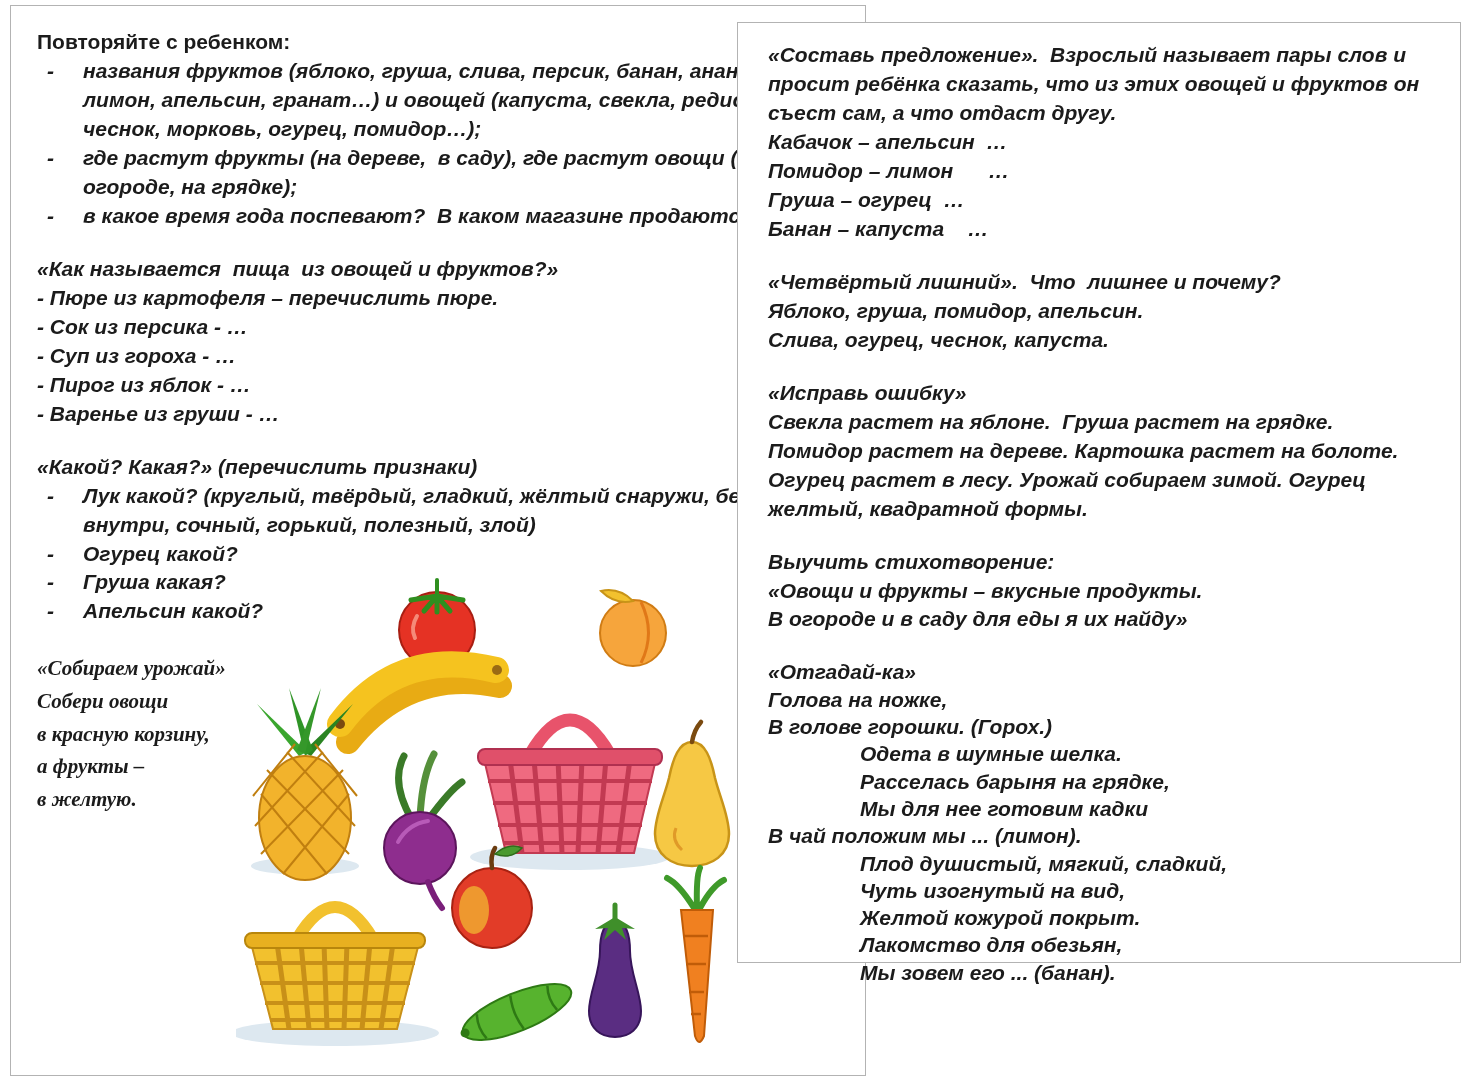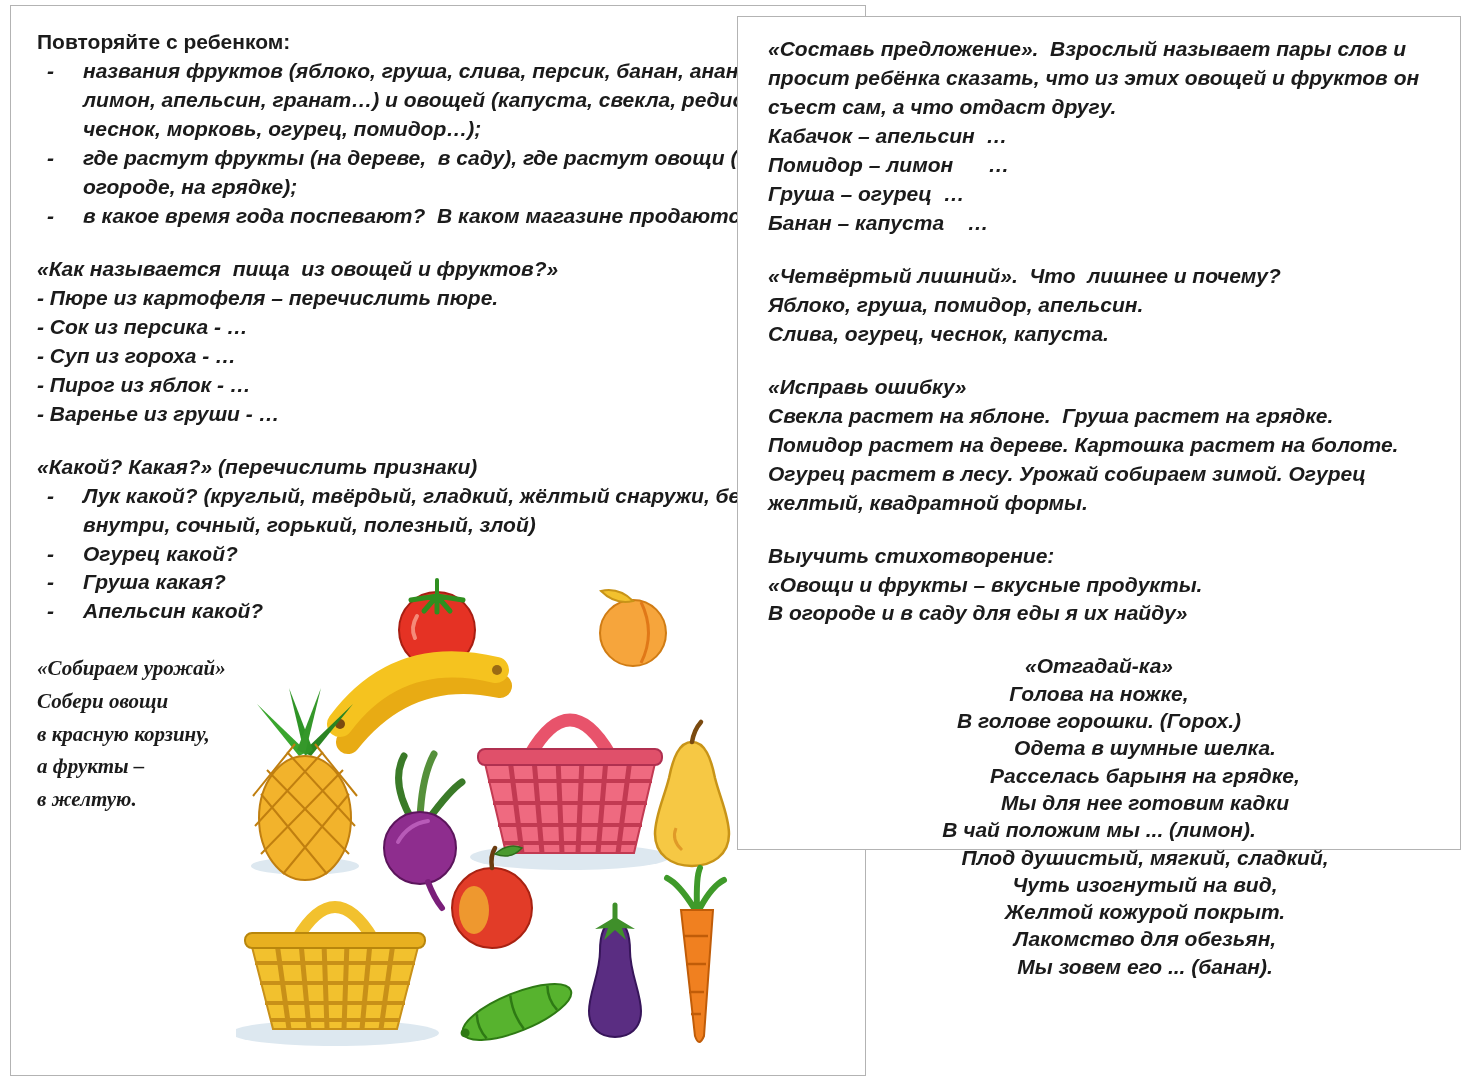--- a/index.html
+++ b/index.html
@@ -2,29 +2,29 @@
 <html><head>
 <meta charset="utf-8">
 <style>
   * { margin:0; padding:0; box-sizing:border-box; }
   html,body { width:1466px; height:1081px; background:#ffffff; }
   body { font-family:"Liberation Sans", sans-serif; color:#1b1b1b; position:relative; }
   .page { position:absolute; inset:0; background:#fff; }
   .col { position:absolute; background:#fff; border:1px solid #b3b3b3;
          font-weight:700; font-style:italic; font-size:21px; line-height:1.38; }
   .col-left  { left:10px;  top:5px; width:856px; height:1071px; padding:22px 26px; }
-  .col-right { left:737px; top:16px; width:724px; height:834px; padding:18px 30px; }
+  .col-right { left:737px; top:22px; width:724px; height:941px; padding:18px 30px; }
   .sec { margin-bottom:24px; }
   .title-plain { font-style:normal; }
   .dash-row { display:flex; }
   .dash-mark { flex:0 0 46px; padding-left:10px; }
   .dash-text { flex:1; }
   .line { white-space:pre-wrap; }
   .harvest { margin-top:26px; line-height:1.55; width:225px;font-family:Liberation Serif, serif; }
-  .riddles { line-height:1.3; margin-bottom:0;text-align:center; }
+  .riddles { line-height:1.3; margin-bottom:0; }
   .indent { margin-left:92px; }
   .illustration { position:absolute; left:225px; top:555px; width:500px; height:500px; }
 </style>
 </head>
 <body>
 
 <div class="page">
 
   <div class="col col-left">
 

